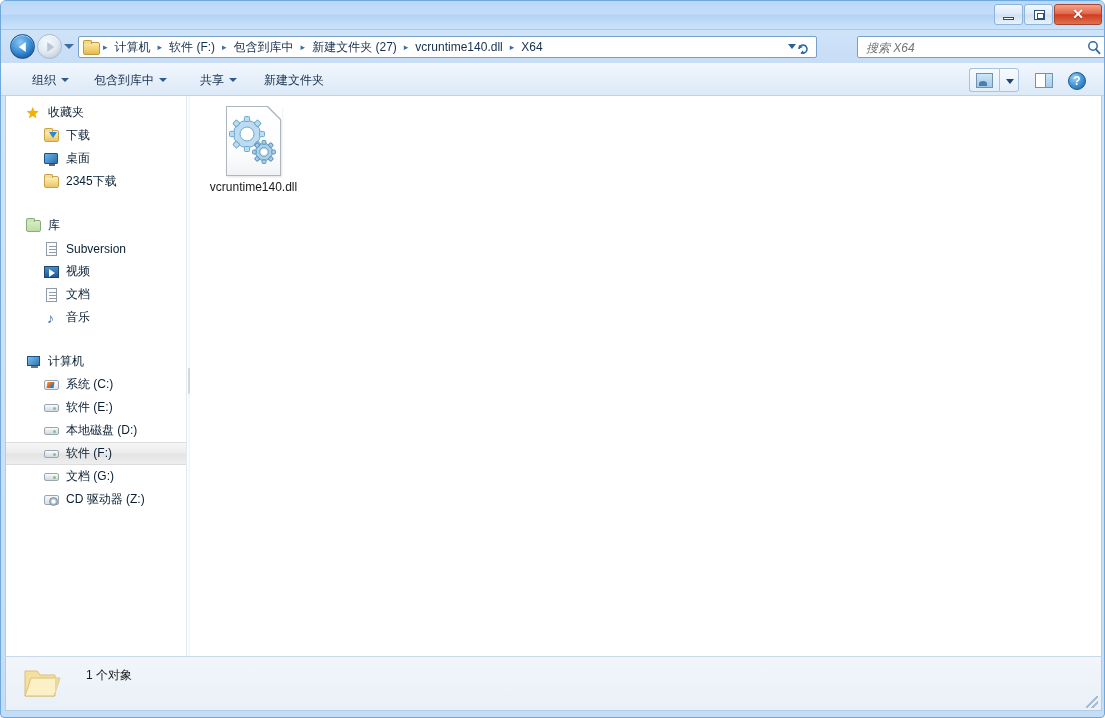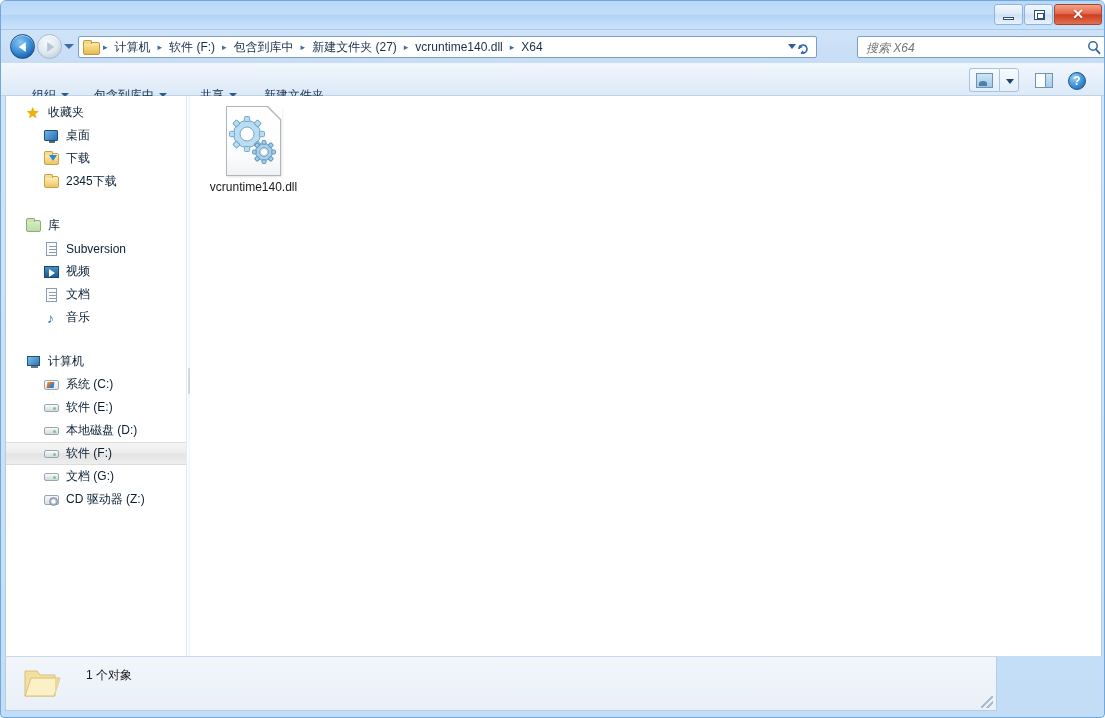--- a/index.html
+++ b/index.html
@@ -193,21 +193,21 @@
     position: absolute; left: 0; top: 62px;
     width: 1105px; height: 33px;
     background: linear-gradient(to bottom, #f1f7fd 0%, #e7f0fa 50%, #dce9f7 100%);
     border-bottom: 1px solid #bcd3e8;
   }
   .tbitem {
     position: absolute; top: 6px; height: 22px;
     display: flex; align-items: center;
     font-size: 12px; color: #16304d;
     padding: 0 7px; border-radius: 2px;
-    cursor: default; white-space: nowrap; margin-top: 15px;
+    cursor: default; white-space: nowrap;
   }
   .tbcaret {
     margin-left: 5px; width: 0; height: 0;
     border-left: 4px solid transparent;
     border-right: 4px solid transparent;
     border-top: 4px solid #2e5c8a;
   }
   .tbbtn {
     position: absolute; top: 5px; height: 24px;
     border: 1px solid transparent; border-radius: 3px;
@@ -506,21 +506,21 @@
     position: absolute; left: 0; top: 74px;
     width: 105px;
     text-align: center;
     font-size: 12px; line-height: 15px; color: #1a1a1a;
     word-break: break-all;
   }
 
   
   #statusbar {
     position: absolute; left: 4px; top: 655px;
-    width: 992px; height: 55px;
+    width: 1097px; height: 55px;
     background: linear-gradient(to bottom, #f2f6fb 0%, #eaf0f8 100%);
     border: 1px solid #b5cde2;
     border-top: 1px solid #c8d9e9;
   }
   #status-folder-icon {
     position: absolute; left: 16px; top: 10px;
     width: 40px; height: 33px;
   }
   #status-text {
     position: absolute; left: 80px; top: 10px;
@@ -634,29 +634,29 @@
 
     <div id="sidebar">
 
       <div class="sb-group">
         <div class="sb-row header">
           <span class="sb-ico"><span class="ic-star">★</span></span>
           <span class="lbl">收藏夹</span>
         </div>
         <div class="sb-row child">
           <span class="sb-ico">
+              <span class="ic-folder-dl"></span>
+            </span>
+          <span class="lbl">下载</span>
+        </div>
+        <div class="sb-row child">
+          <span class="sb-ico">
               <span class="ic-monitor"></span>
             </span>
           <span class="lbl">桌面</span>
-        </div>
-        <div class="sb-row child">
-          <span class="sb-ico">
-              <span class="ic-folder-dl"></span>
-            </span>
-          <span class="lbl">下载</span>
         </div>
         <div class="sb-row child">
           <span class="sb-ico">
               <span class="ic-folder"></span>
             </span>
           <span class="lbl">2345下载</span>
         </div>
       </div>
 
       <div class="sb-spacer"></div>

